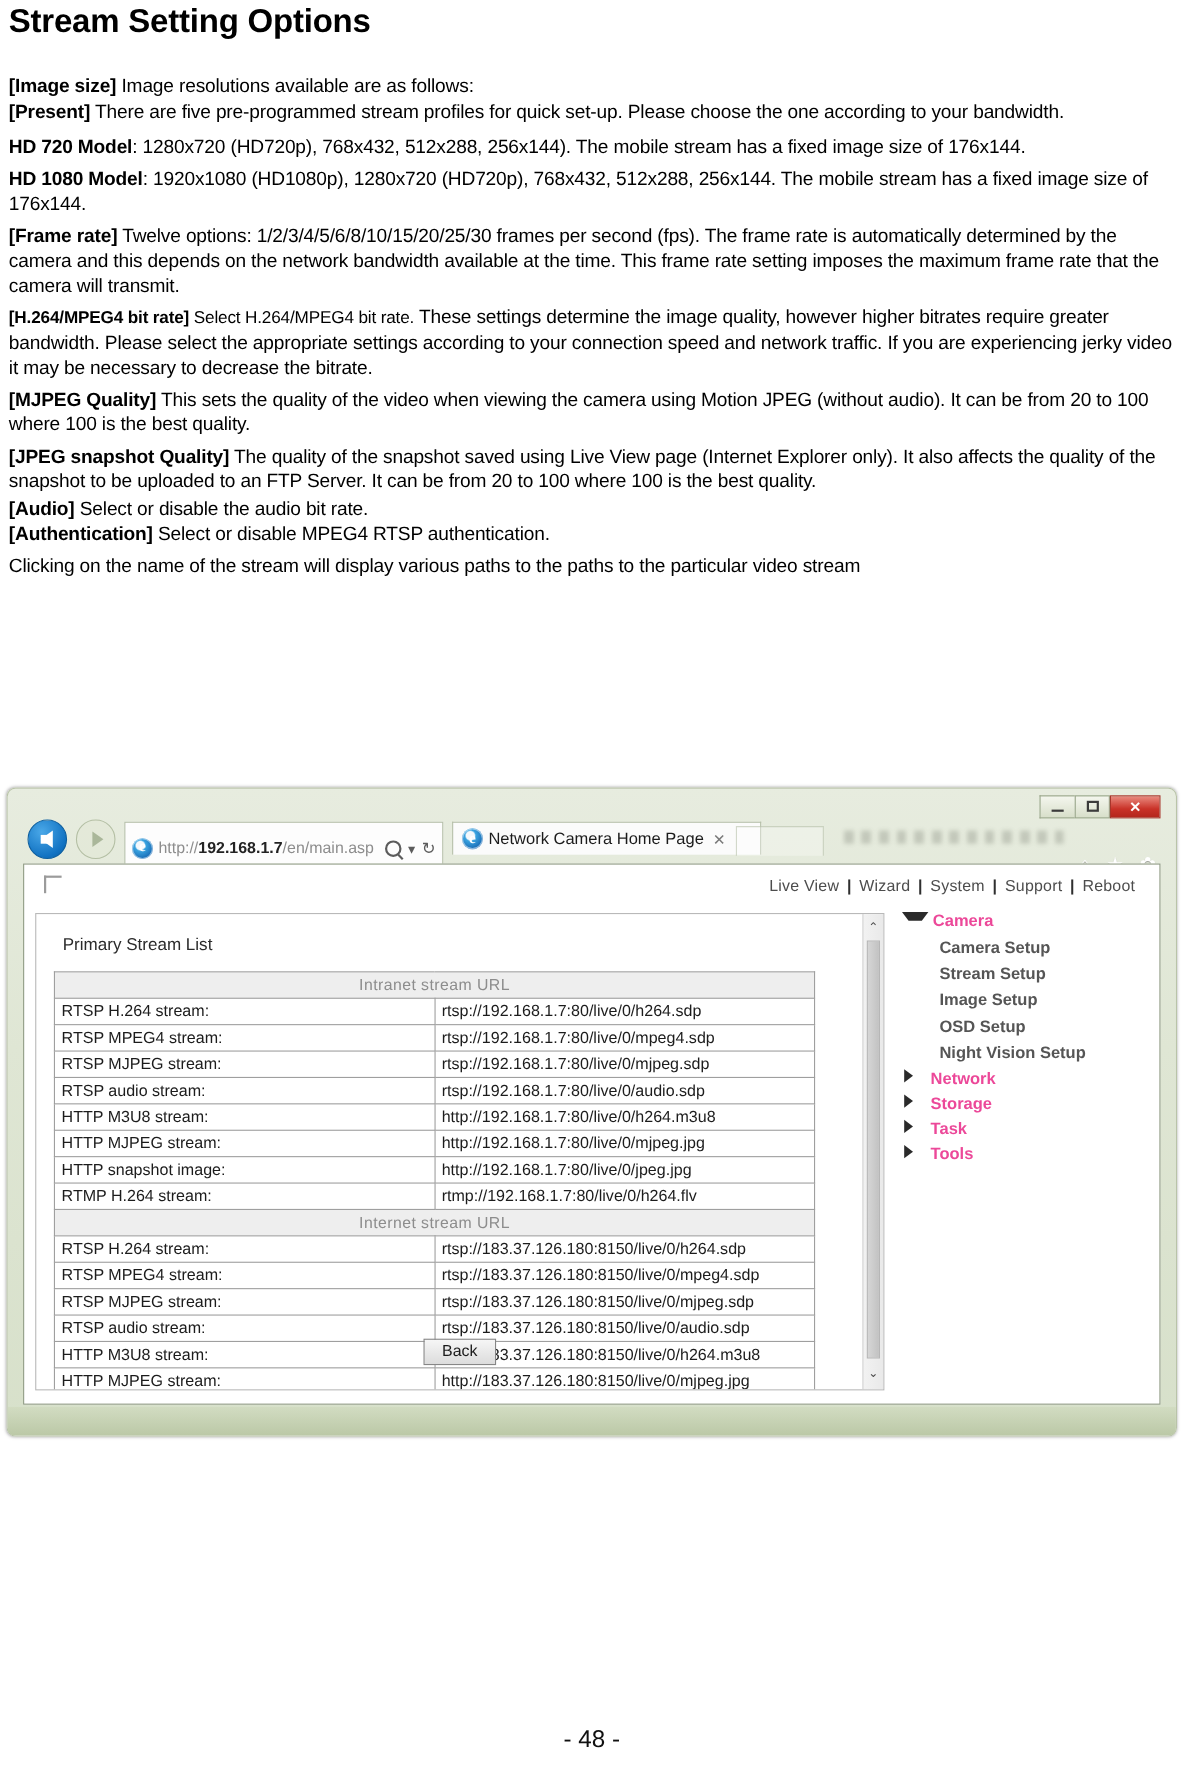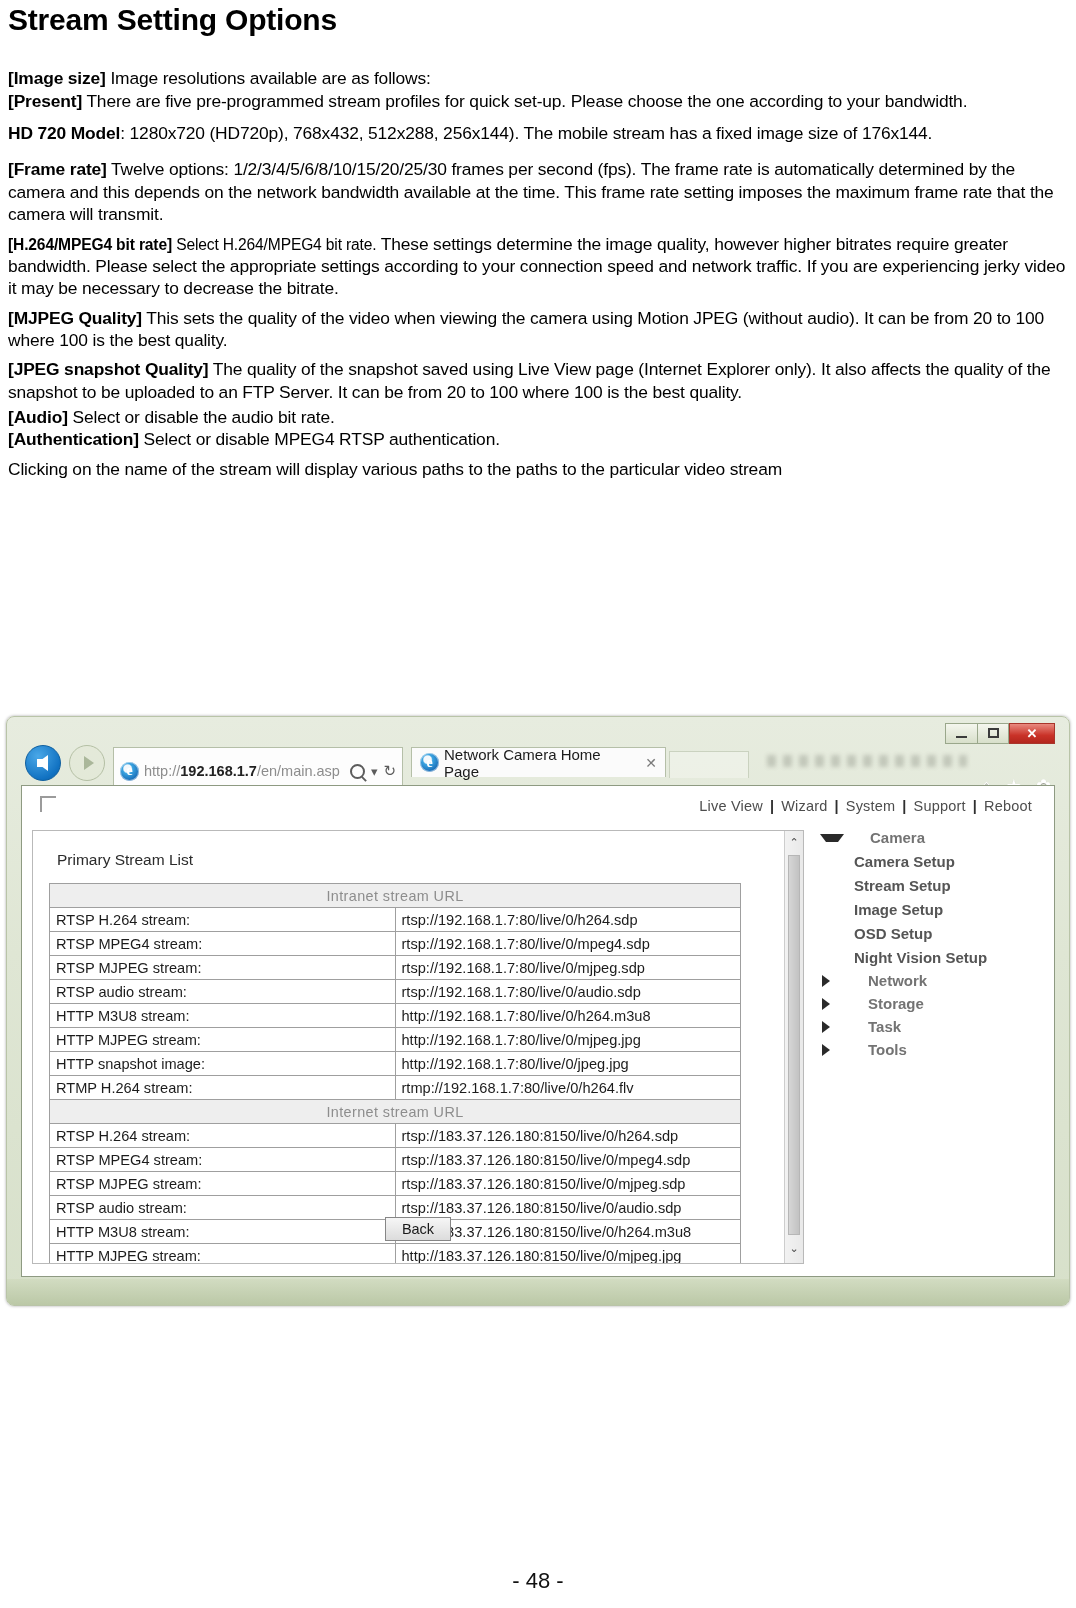--- a/index.html
+++ b/index.html
@@ -179,21 +179,21 @@
   .mag {
     width:11px;height:11px;border:2px solid #5c5c5c;border-radius:50%;
     position:relative; display:inline-block;
   }
   .mag::after{content:"";position:absolute;right:-4px;bottom:-3px;width:6px;height:2px;background:#5c5c5c;transform:rotate(45deg);}
   .refresh { font-size:15px; }
 
   .tabstrip {
     position: absolute;
     left: 404px; top: 8px;
-    width: 255px; height: 30px;
+    width: 281px; height: 30px;
     background: #fbfbfb;
     border: 1px solid #b5bfa8;
     border-bottom: none;
     display: flex; align-items: center;
     padding: 0 8px;
     box-sizing: border-box;
     font-size: 15px;
     color: #1b1b1b;
   }
   .tab-close { margin-left: 8px; color:#7a7a7a; font-size: 14px; }
@@ -316,22 +316,22 @@
 
   
   .menu-pane {
     position: absolute;
     left: 798px; top: 40px;
     width: 230px;
     font-size: 15px;
     color: #3a3a3a;
   }
   .menu-group {
-    display:flex; align-items:center; gap:26px;
-    font-weight: bold; color:#737373;
+    display:flex; gap:4px;
+    font-weight: bold; color:#ec4899;
     padding: 3px 0;
   }
   .tri-down {
     width:0;height:0;
     border-left:6px solid transparent;
     border-right:6px solid transparent;
     border-top:8px solid #2a2a2a;
     flex: 0 0 12px;
   }
   .tri-right {
@@ -373,20 +373,21 @@
 
   <div class="gap-xs"></div>
 
 
   <div class="gap-sm"></div>
 
   <p class="para"><span class="b">HD 720 Model</span><span>: 1280x720 (HD720p), 768x432, 512x288, 256x144). The mobile stream has a fixed image size of 176x144.</span></p>
 
   <div class="gap-sm"></div>
 
+  <p class="para"><span class="b">HD 1080 Model</span><span>: 1920x1080 (HD1080p), 1280x720 (HD720p), 768x432, 512x288, 256x144. The mobile stream has a fixed image size of 176x144.</span></p>
 
   <div class="gap-sm"></div>
 
   <p class="para"><span class="b">[Frame rate]</span><span> Twelve options: 1/2/3/4/5/6/8/10/15/20/25/30 frames per second (fps). The frame rate is automatically determined by the camera and this depends on the network bandwidth available at the time. This frame rate setting imposes the maximum frame rate that the camera will transmit.</span></p>
 
   <div class="gap-sm"></div>
 
   <p class="para"><span class="b smallcap">[H.264/MPEG4 bit rate]</span><span class="smallcap"> Select H.264/MPEG4 bit rate.</span><span> These settings determine the image quality, however higher bitrates require greater bandwidth. Please select the appropriate settings according to your connection speed and network traffic. If you are experiencing jerky video it may be necessary to decrease the bitrate.</span></p>
 
   <div class="gap-sm"></div>

